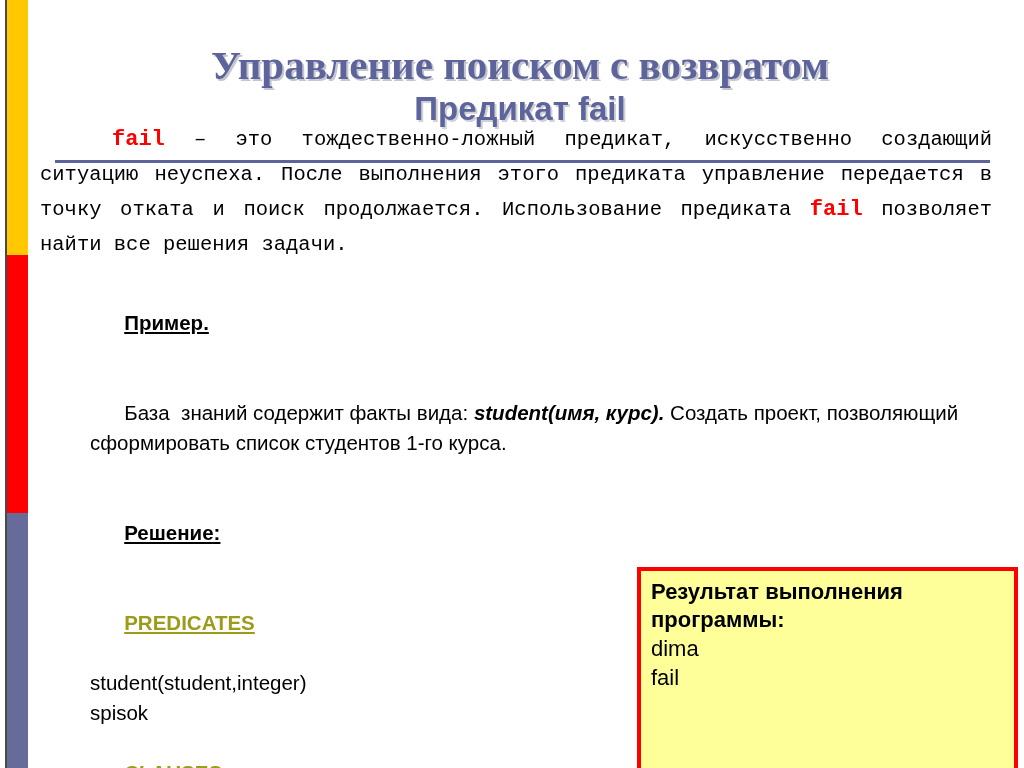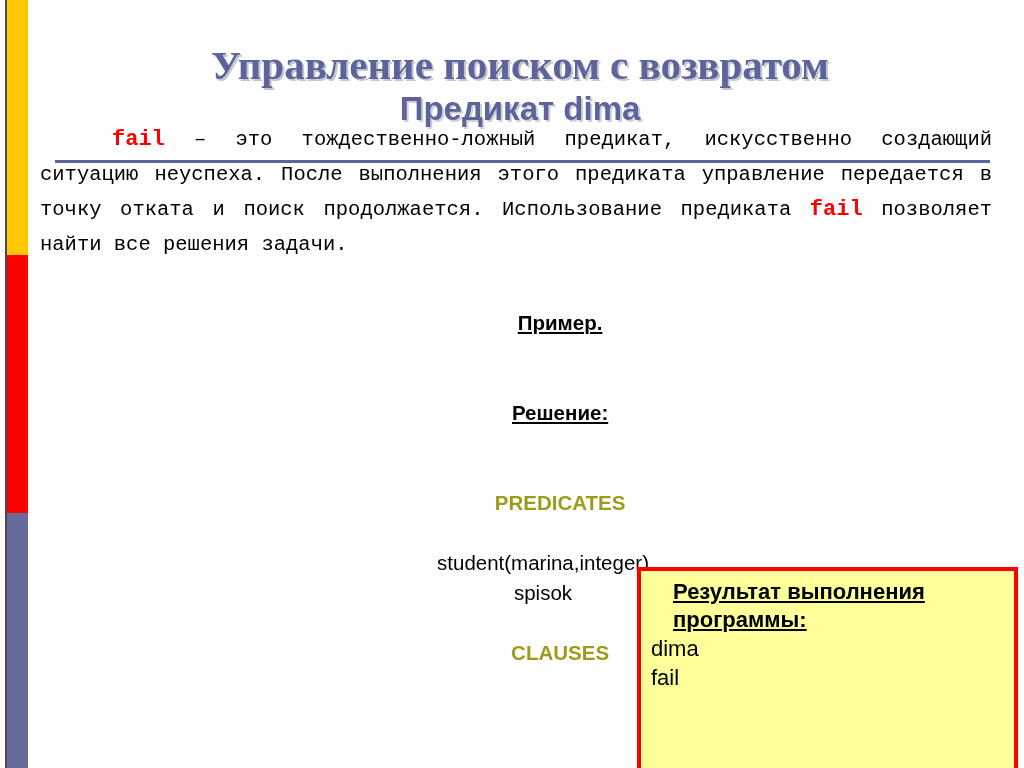--- a/index.html
+++ b/index.html
@@ -107,26 +107,26 @@
     line-height: 30px;
     color: #000000;
     font-family: "Liberation Sans", sans-serif;
   }
   .lbl-heading {
     font-weight: bold;
     text-decoration: underline;
   }
   .line {
     white-space: pre-wrap;
-    text-align: center;
   }
   .indent { padding-left: 54px; }
   .kw-olive {
     color: #9c9c1a;
     font-weight: bold;
+    text-decoration: underline;
   }
   .bold-ital {
     font-weight: bold;
     font-style: italic;
   }
   .wrapline {
     padding-left: 54px;
     text-indent: -54px;
   }
 
@@ -142,66 +142,67 @@
     box-sizing: border-box;
     padding: 7px 0 0 10px;
     font-family: "Liberation Sans", sans-serif;
     font-size: 22px;
     line-height: 29px;
     color: #000000;
     overflow: hidden;
   }
   .result-box .res-title {
     font-weight: bold;
-    text-decoration: underline;
     display: block;
     line-height: 28px;
-    margin-left: 22px;
   }
   .result-box .res-line {
     display: block;
     line-height: 29px;
   }
 </style>
 </head>
 <body>
 
 <div id="slide-frame">
 
   <div class="sidebar-bars">
     <div class="bar bar-top" style="background: rgb(255, 200, 0);"></div>
     <div class="bar bar-mid" style="background: rgb(255, 0, 0);"></div>
     <div class="bar bar-bottom" style="background: rgb(102, 107, 153);"></div>
   </div>
 
   <div class="title-block">
     <div class="slide-title" style="color: rgb(92, 100, 155);">Управление поиском с возвратом</div>
-    <div class="slide-subtitle" style="color: rgb(92, 100, 155);">Предикат dima</div>
+    <div class="slide-subtitle" style="color: rgb(92, 100, 155);">Предикат fail</div>
   </div>
 
   <div class="intro-para">
     <span class="kw-fail" style="color: rgb(255, 0, 0);">fail</span><span> – это тождественно-ложный предикат, искусственно создающий ситуацию неуспеха. После выполнения этого предиката управление передается в точку отката и поиск продолжается. Использование предиката </span><span class="kw-fail" style="color: rgb(255, 0, 0);">fail</span><span> позволяет найти все решения задачи.</span>
   </div>
   <div class="rule-line" style="background: rgb(92, 100, 155);"></div>
 
   <div class="body-block">
 
     <div class="line indent">
       <span class="lbl-heading">Пример.</span>
     </div>
 
+    <div class="line wrapline" style="padding-left:54px;text-indent:0;margin-left:0;">
+      <span style="display:inline;">База  знаний содержит факты вида: </span><span class="bold-ital">student(имя, курс).</span><span> Создать проект, позволяющий сформировать список студентов 1-го курса.</span>
+    </div>
 
     <div class="line indent">
       <span class="lbl-heading">Решение:</span>
     </div>
 
     <div class="line indent">
       <span class="kw-olive" style="color: rgb(156, 156, 26);">PREDICATES</span>
     </div>
-    <div class="line indent">student(marina,integer)</div>
+    <div class="line indent">student(student,integer)</div>
     <div class="line indent">spisok</div>
 
     <div class="line indent">
       <span class="kw-olive" style="color: rgb(156, 156, 26);">CLAUSES</span>
     </div>
 
   </div>
 
   <div class="result-box" style="background: rgb(255, 255, 153); border-color: rgb(255, 0, 0);">
     <span class="res-title">Результат выполнения</span>

